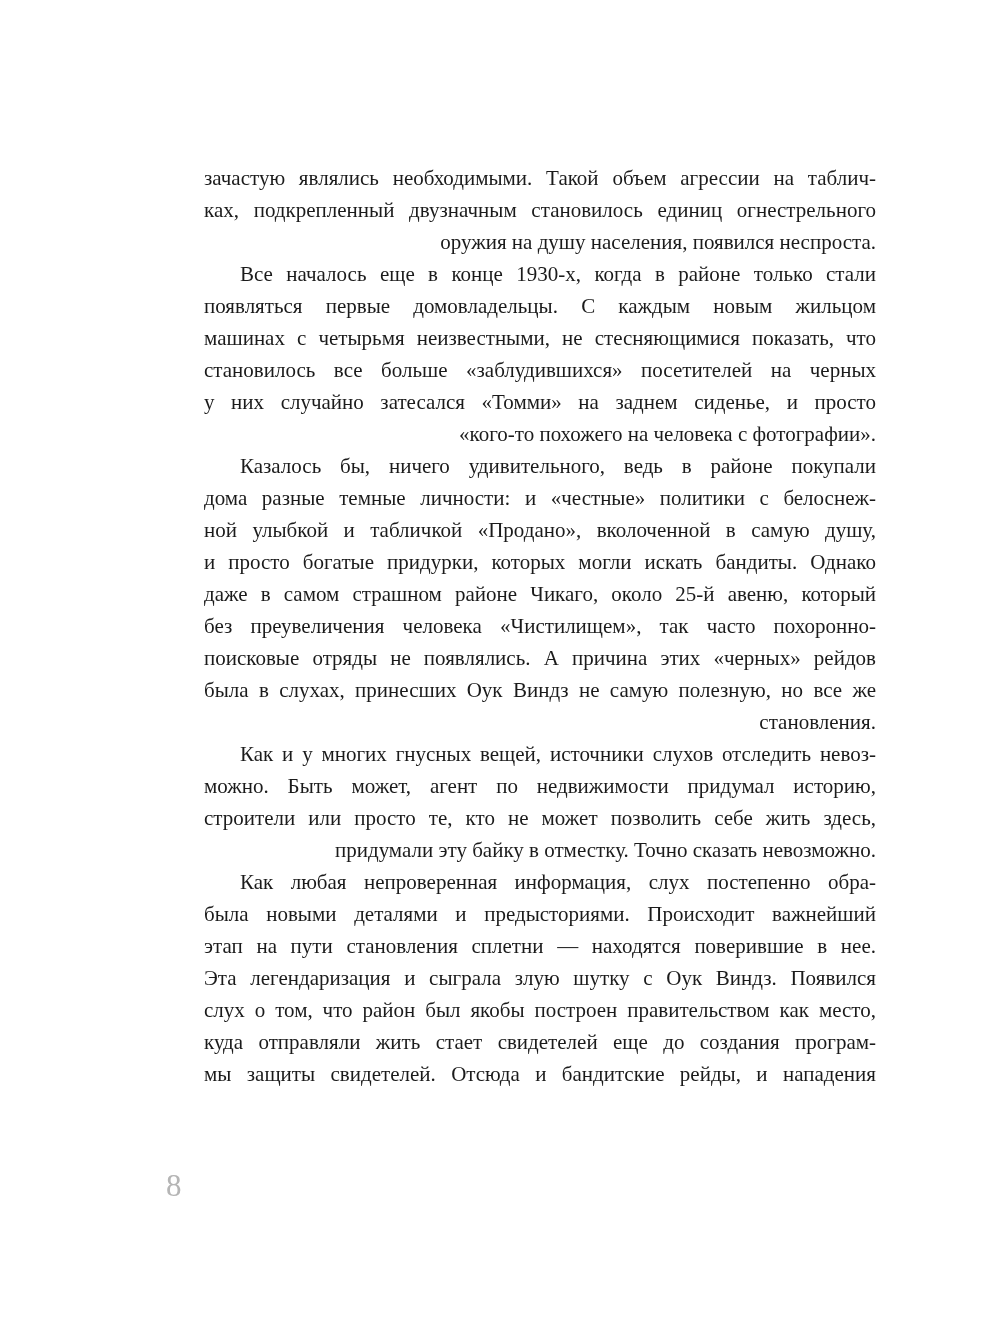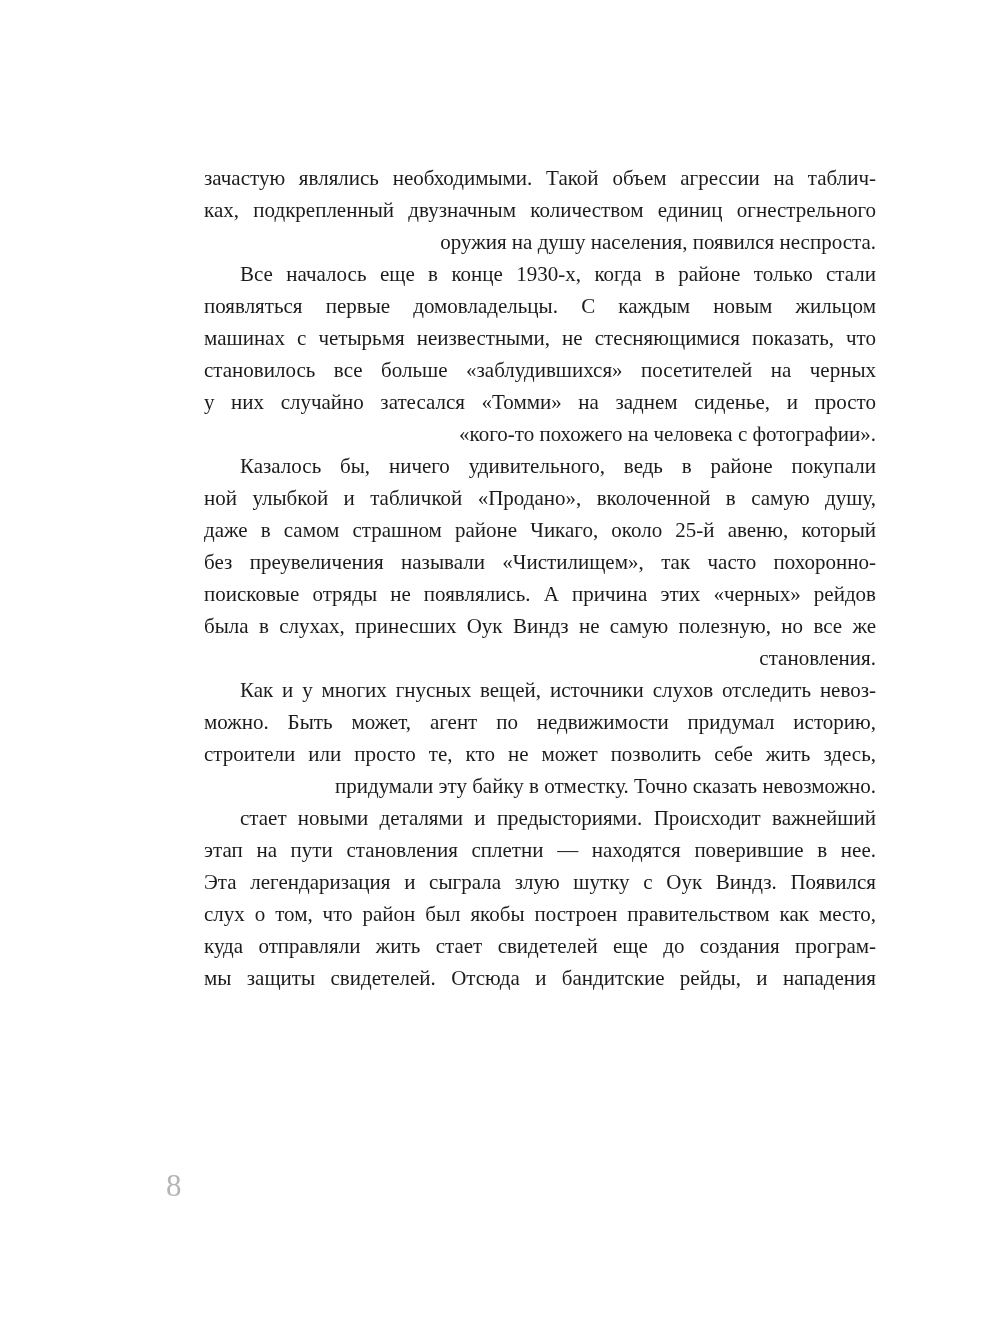--- a/index.html
+++ b/index.html
@@ -49,48 +49,51 @@
     color: var(--pagenum-color, #b5b5b5);
   }
 </style>
 </head>
 <body style="--text-color: #1b1b1b; --pagenum-color: #b5b5b5;">
 
 <div class="sheet">
   <main class="text-block" id="text-block">
       <div class="paragraph">
         <div class="line fill">зачастую являлись необходимыми. Такой объем агрессии на таблич-</div>
-        <div class="line fill">ках, подкрепленный двузначным количеством единиц огнестрельного</div>
+        <div class="line fill">ках, подкрепленный двузначным становилось единиц огнестрельного</div>
         <div class="line">оружия на душу населения, появился неспроста.</div>
       </div>
       <div class="paragraph indent">
         <div class="line fill">Все началось еще в конце 1930-х, когда в районе только стали</div>
         <div class="line fill">появляться первые домовладельцы. С каждым новым жильцом</div>
         <div class="line fill">машинах с четырьмя неизвестными, не стесняющимися показать, что</div>
         <div class="line fill">становилось все больше «заблудившихся» посетителей на черных</div>
         <div class="line fill">у них случайно затесался «Томми» на заднем сиденье, и просто</div>
         <div class="line">«кого-то похожего на человека с фотографии».</div>
       </div>
       <div class="paragraph indent">
         <div class="line fill">Казалось бы, ничего удивительного, ведь в районе покупали</div>
+        <div class="line fill">дома разные темные личности: и «честные» политики с белоснеж-</div>
         <div class="line fill">ной улыбкой и табличкой «Продано», вколоченной в самую душу,</div>
+        <div class="line fill">и просто богатые придурки, которых могли искать бандиты. Однако</div>
         <div class="line fill">даже в самом страшном районе Чикаго, около 25-й авеню, который</div>
-        <div class="line fill">без преувеличения называли «Чистилищем», так часто похоронно-</div>
+        <div class="line fill">без преувеличения человека «Чистилищем», так часто похоронно-</div>
         <div class="line fill">поисковые отряды не появлялись. А причина этих «черных» рейдов</div>
         <div class="line fill">была в слухах, принесших Оук Виндз не самую полезную, но все же</div>
         <div class="line">становления.</div>
       </div>
       <div class="paragraph indent">
         <div class="line fill">Как и у многих гнусных вещей, источники слухов отследить невоз-</div>
         <div class="line fill">можно. Быть может, агент по недвижимости придумал историю,</div>
         <div class="line fill">строители или просто те, кто не может позволить себе жить здесь,</div>
         <div class="line">придумали эту байку в отместку. Точно сказать невозможно.</div>
       </div>
       <div class="paragraph indent">
-        <div class="line fill">стает новыми деталями и предысториями. Происходит важнейший</div>
+        <div class="line fill">Как любая непроверенная информация, слух постепенно обра-</div>
+        <div class="line fill">была новыми деталями и предысториями. Происходит важнейший</div>
         <div class="line fill">этап на пути становления сплетни — находятся поверившие в нее.</div>
         <div class="line fill">Эта легендаризация и сыграла злую шутку с Оук Виндз. Появился</div>
         <div class="line fill">слух о том, что район был якобы построен правительством как место,</div>
         <div class="line fill">куда отправляли жить стает свидетелей еще до создания програм-</div>
         <div class="line fill">мы защиты свидетелей. Отсюда и бандитские рейды, и нападения</div>
       </div>
     </main>
   <div class="page-number">8</div>
 </div>
 

